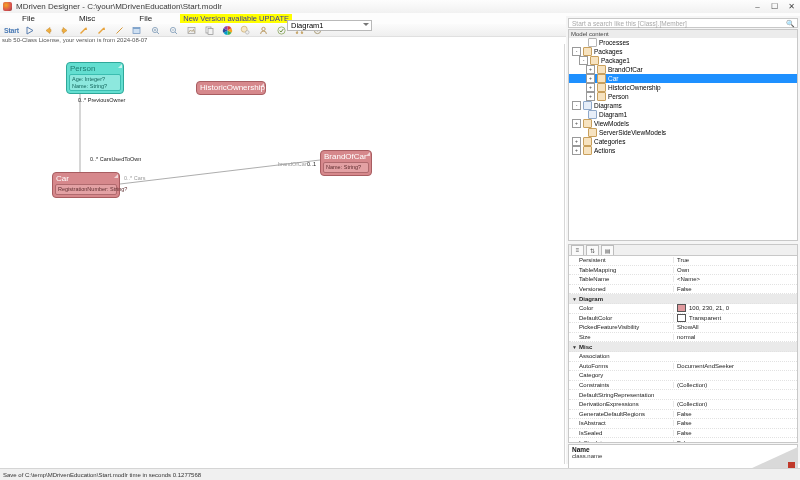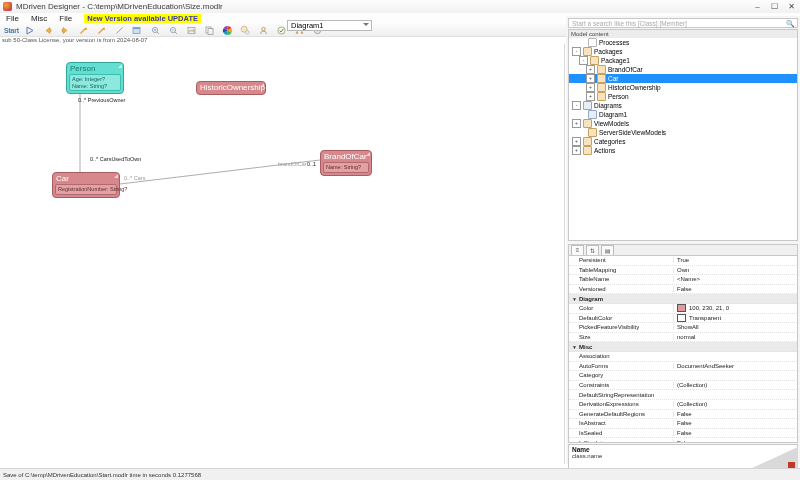--- a/index.html
+++ b/index.html
@@ -18,23 +18,23 @@
   .tb-logo{width:9px;height:9px;margin:0 4px 0 3px;border-radius:2px;
     background:radial-gradient(circle at 35% 35%,#f5a623,#d9534f 60%,#8e3a3a);}
   .tb-title{font-size:8px;color:#3a3a3a;white-space:nowrap;}
   .tb-buttons{position:absolute;right:0;top:0;height:13px;display:flex;}
   .tb-btn{width:17px;height:13px;display:flex;align-items:center;justify-content:center;
     font-size:8px;color:#444;}
 
   
   .menubar{position:absolute;left:0;top:13px;width:800px;height:11px;
     background:#fdfdfd;display:flex;align-items:center;border-bottom:1px solid #f0f0f0;}
-  .menu-item{font-size:8px;padding:0 6px;color:#222;line-height:11px;}
+  .menu-item{font-size:8px;padding:0 22px;color:#222;line-height:11px;}
   .menu-update{background:#ffff00;color:#3b3b9b;font-size:7.5px;
-    padding:0px 3px;margin-left:6px;font-weight:bold;}
+    padding:0px 3px;margin-left:6px;font-weight:normal;}
 
   
   .toolbar{position:absolute;left:0;top:24px;width:800px;height:12px;
     background:linear-gradient(#fbfbfb,#efefef);border-bottom:1px solid #e0e0e0;
     display:flex;align-items:center;}
   .tool-start{font-size:7px;font-weight:bold;color:#4a7ab5;margin-left:2px;
     padding:1px 2px;letter-spacing:-0.2px;}
   .tbtn{width:15px;height:11px;margin-right:1px;display:flex;align-items:center;
     justify-content:center;border:1px solid transparent;border-radius:2px;}
   .tbtn svg{display:block;}
@@ -130,21 +130,21 @@
     background:#f0f0f0;border-top:1px solid #d5d5d5;display:flex;align-items:center;}
   .statusbar span{font-size:6px;color:#333;padding-left:3px;white-space:nowrap;}
 </style>
 </head>
 <body>
 
 <div class="app">
 
   <div class="titlebar">
     <div class="tb-logo"></div>
-    <div class="tb-title">MDriven Designer - C:\temp\MDrivenEducation\Size.modlr</div>
+    <div class="tb-title">MDriven Designer - C:\your\MDrivenEducation\Start.modlr</div>
     <div class="tb-buttons">
       <div class="tb-btn">–</div>
       <div class="tb-btn">☐</div>
       <div class="tb-btn close">✕</div>
     </div>
   </div>
 
   <div class="menubar">
     <div class="menu-item">File</div>
     <div class="menu-item">Misc</div>

